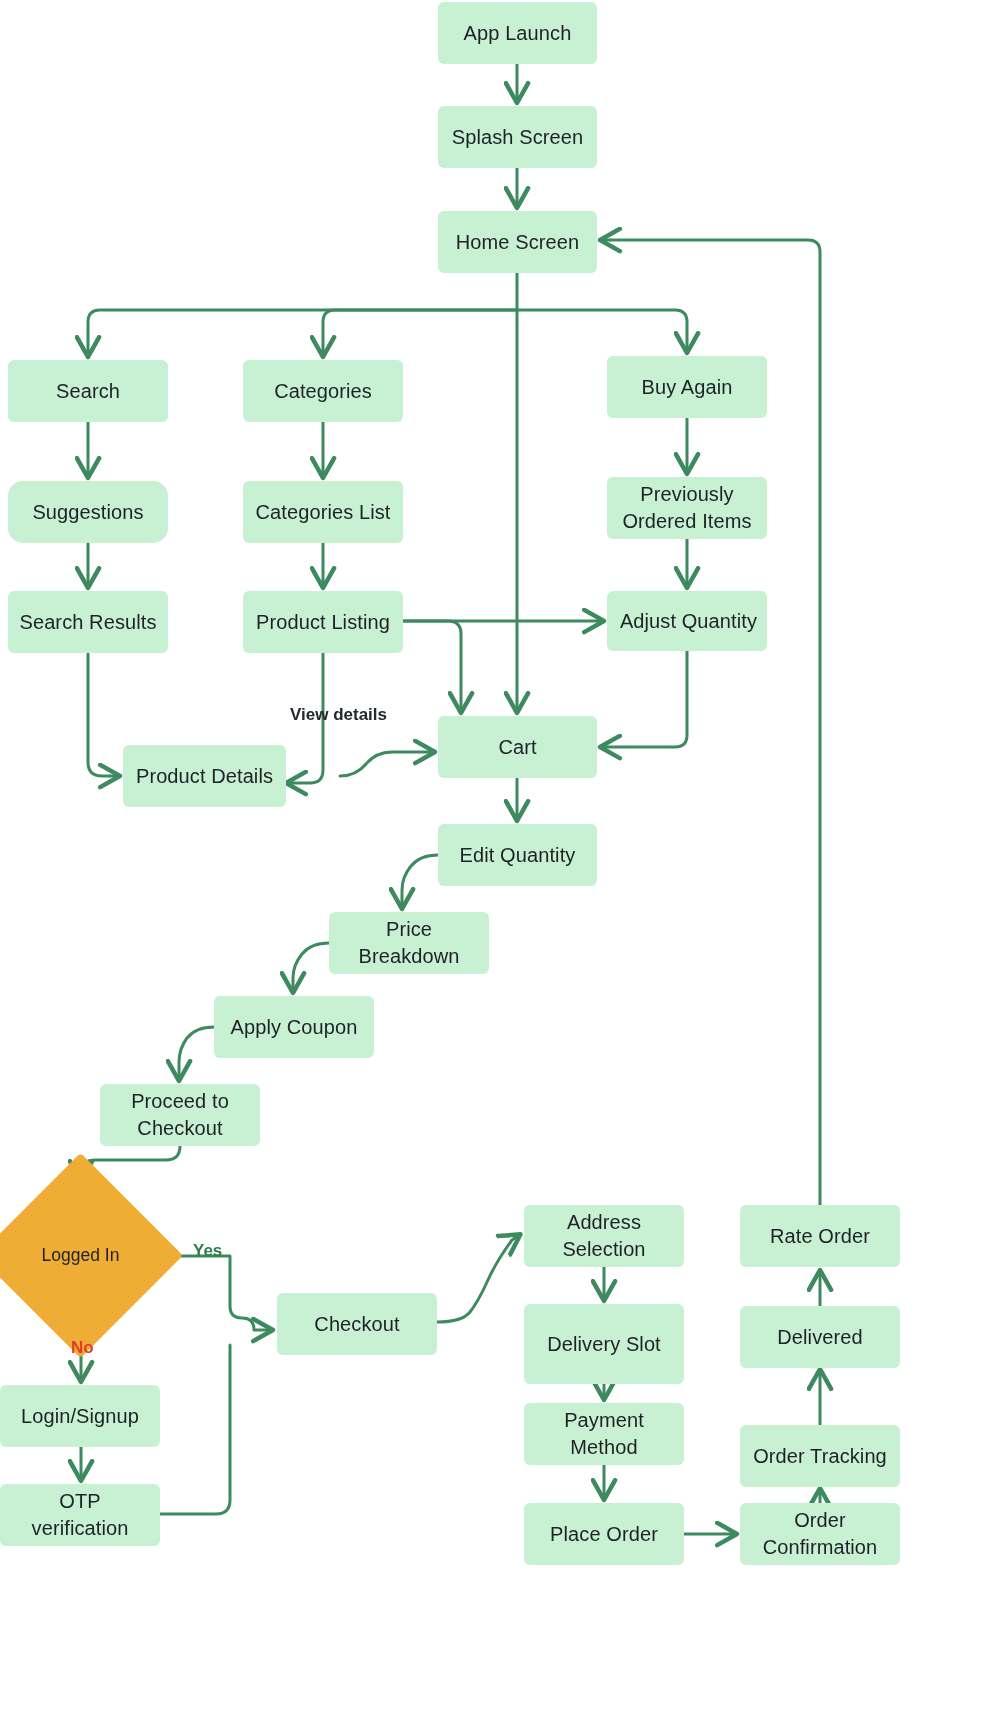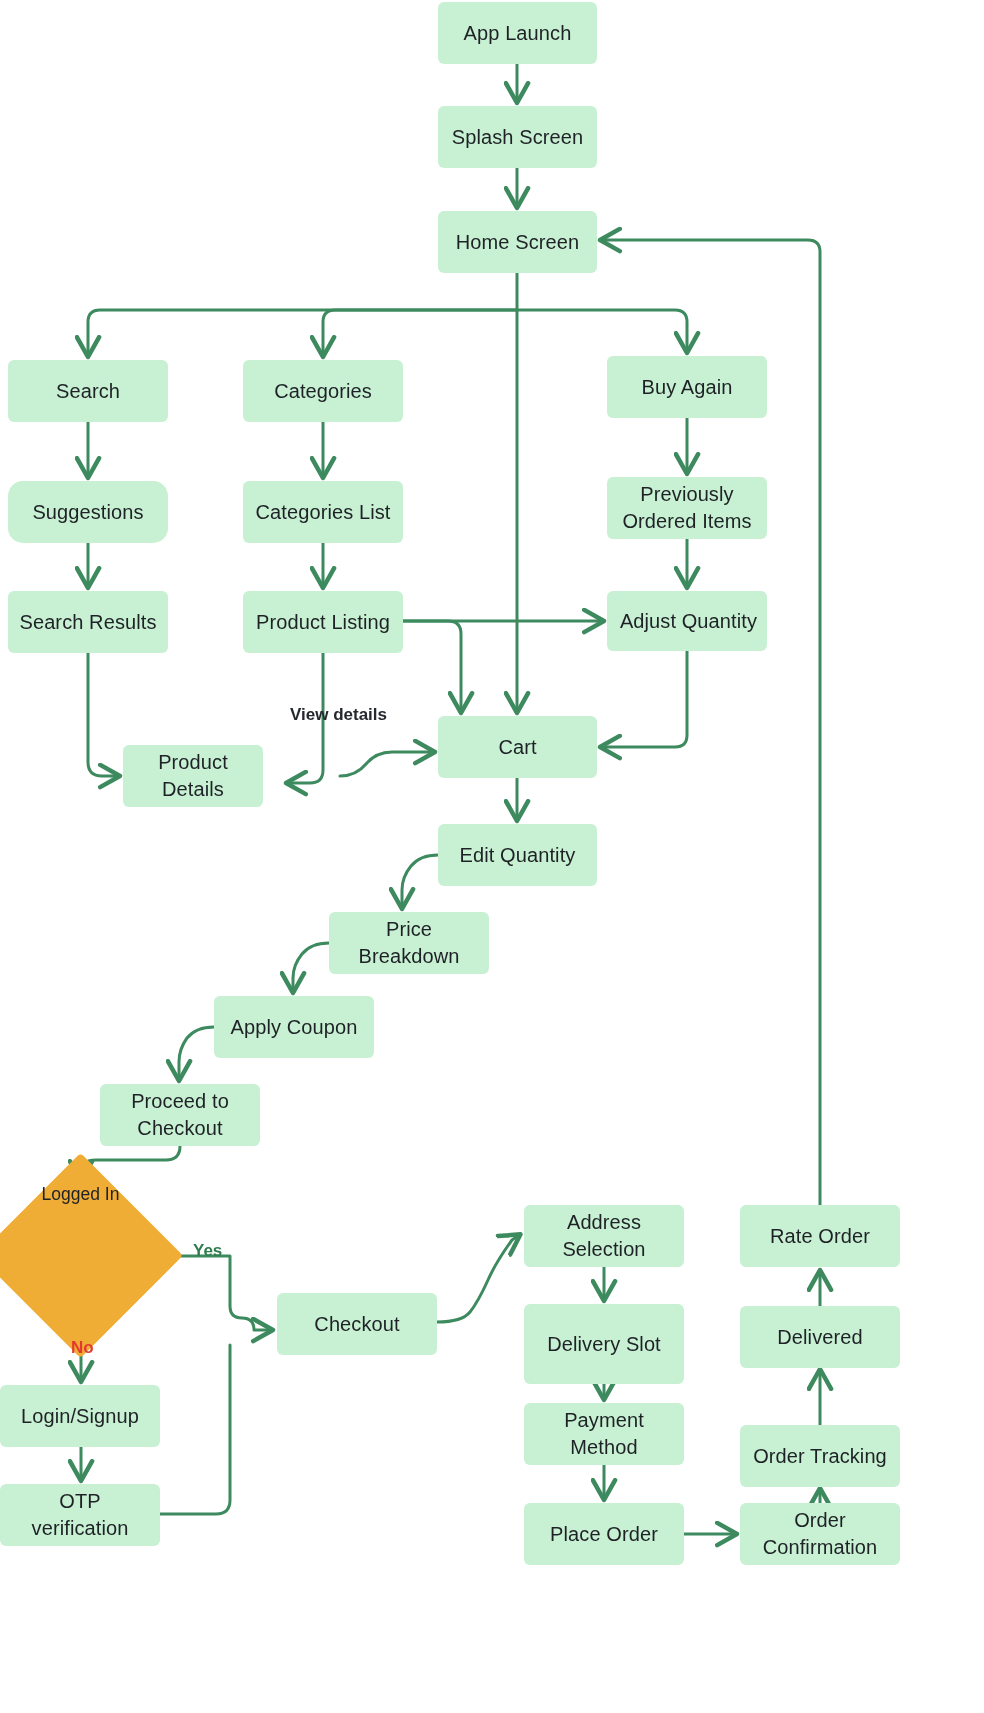--- a/index.html
+++ b/index.html
@@ -23,21 +23,21 @@
     color:#1e2227;
     font-size:20px;
     line-height:1.35;
     padding:6px 10px;
     letter-spacing:.1px;
   }
 
   .diamond{
     position:absolute;
     background:transparent;
-    display:flex;justify-content:center;
+    display:flex;align-items:center;justify-content:center;
   }
   .diamond .dshape{
     position:absolute;left:0;top:0;width:100%;height:100%;
     background:#efad35;
     transform:rotate(45deg);
     border-radius:4px;
   }
   .diamond .dlabel{
     position:relative;z-index:2;
     color:#1e2227;font-size:17.5px;line-height:1.3;text-align:center;
@@ -182,21 +182,21 @@
   </div>
 
   <div class="node" style="left:243px;top:591px;width:160px;height:62px;">
     <span>Product Listing</span>
   </div>
 
   <div class="node" style="left:607px;top:591px;width:160px;height:60px;justify-content:flex-end;">
     <span>Adjust Quantity</span>
   </div>
 
-  <div class="node" style="left:123px;top:745px;width:140px;height:62px;">
+  <div class="node" style="left:123px;top:745px;width:163px;height:62px;">
     <span>Product Details</span>
   </div>
 
   <div class="node" style="left:438px;top:716px;width:159px;height:62px;">
     <span>Cart</span>
   </div>
 
   <div class="node" style="left:438px;top:824px;width:159px;height:62px;">
     <span>Edit Quantity</span>
   </div>

